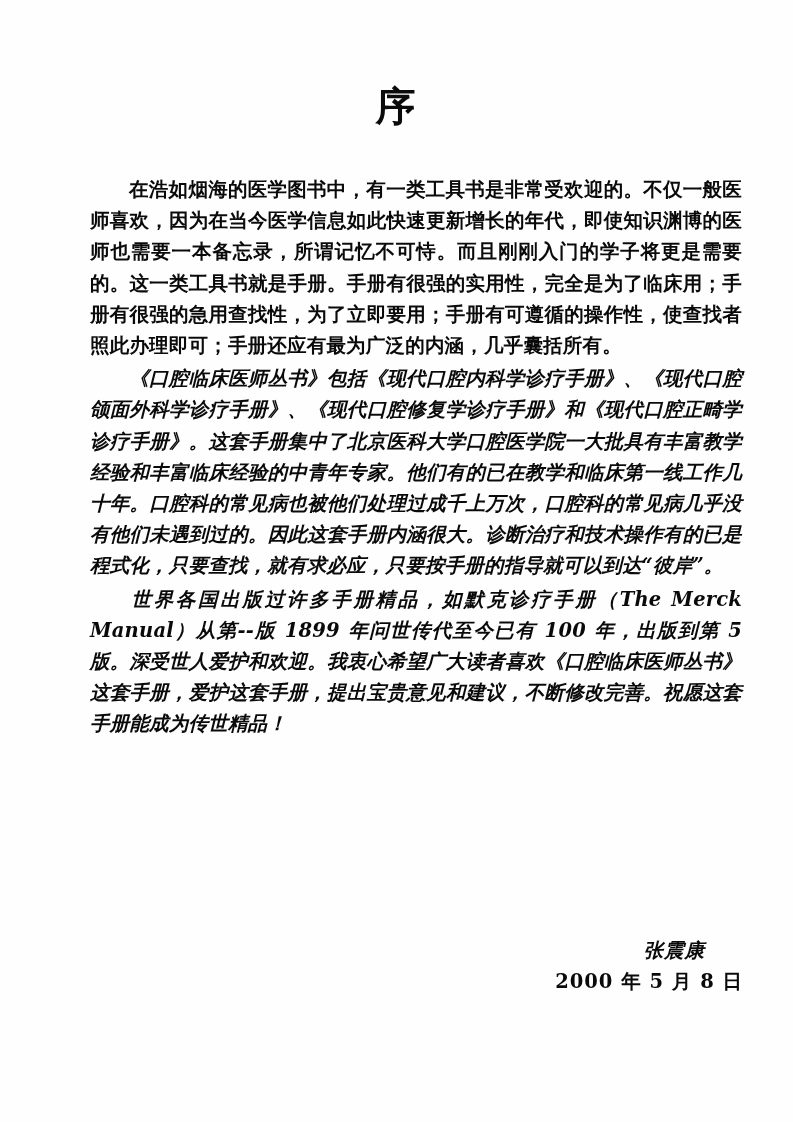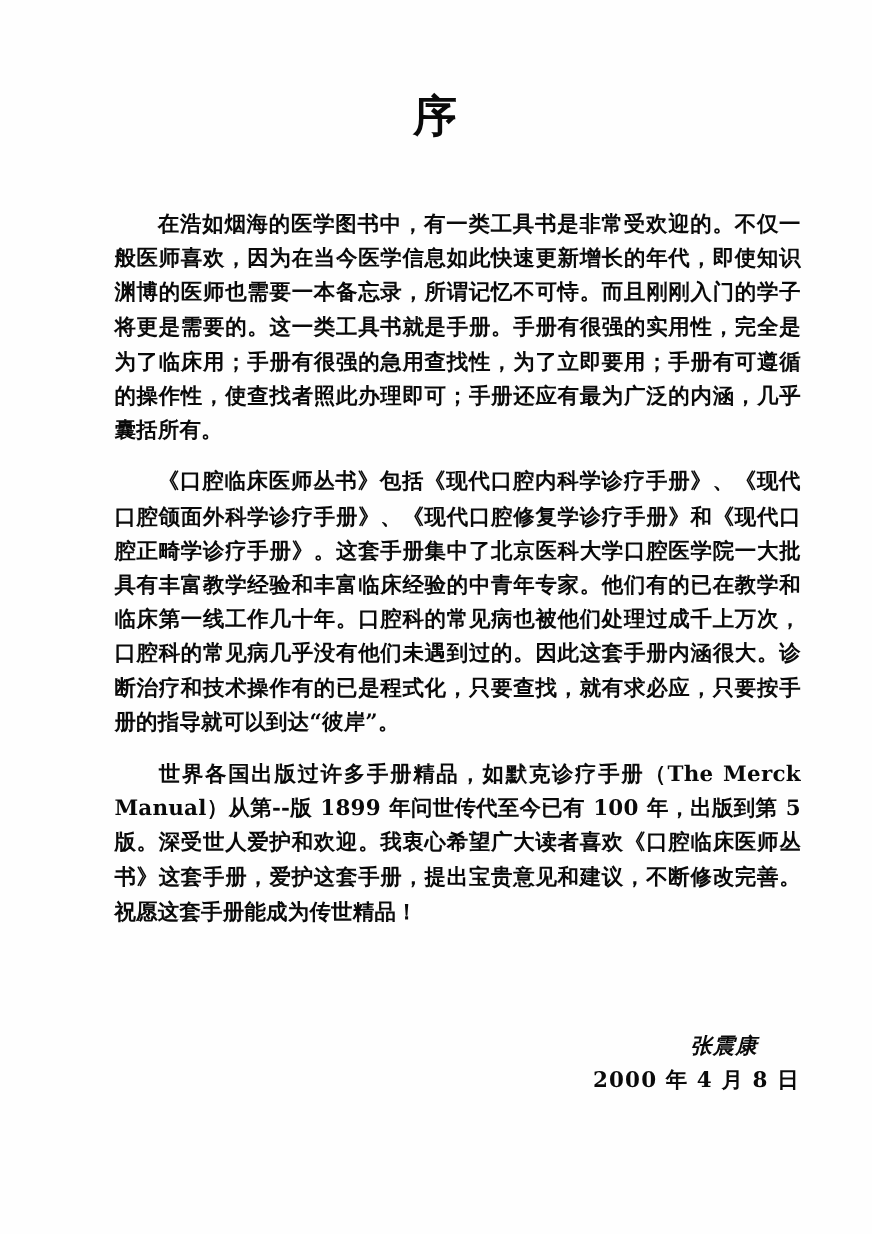--- a/index.html
+++ b/index.html
@@ -38,42 +38,42 @@
 
   
   .body-block {
     position: absolute;
     left: 88px;
     top: 172px;
     width: 656px;
   }
 
   .para {
-    margin: 16px;
+    margin: 2px;
     font-size: 19.5px;
     line-height: 31.2px;
     text-align: justify;
     text-align-last: left;
     text-justify: inter-character;
     font-weight: bold;
     letter-spacing: 0.2px;
     word-spacing: 0.5px;
     font-family: "DejaVu Serif", "Liberation Serif", serif;
   }
-  .para + .para { margin-top: 0; }
+  .para + .para { margin-top: 0; font-style: italic; }
   .indent::before {
     content: "";
     display: inline-block;
     width: 39px;
   }
 
   
   .signature-block {
     position: absolute;
-    left: 71px;
+    left: 87px;
     top: 936px;
     width: 656px;
     text-align: right;
     font-weight: bold;
     font-family: "DejaVu Serif", "Liberation Serif", serif;
   }
   .sig-name {
     font-size: 19.5px;
     line-height: 30px;
     letter-spacing: 1px;
@@ -100,16 +100,16 @@
 
     <p class="para indent">《口腔临床医师丛书》包括《现代口腔内科学诊疗手册》、《现代口腔颌面外科学诊疗手册》、《现代口腔修复学诊疗手册》和《现代口腔正畸学诊疗手册》。这套手册集中了北京医科大学口腔医学院一大批具有丰富教学经验和丰富临床经验的中青年专家。他们有的已在教学和临床第一线工作几十年。口腔科的常见病也被他们处理过成千上万次，口腔科的常见病几乎没有他们未遇到过的。因此这套手册内涵很大。诊断治疗和技术操作有的已是程式化，只要查找，就有求必应，只要按手册的指导就可以到达“彼岸”。</p>
 
 
     <p class="para indent">世界各国出版过许多手册精品，如默克诊疗手册（The Merck Manual）从第--版 1899 年问世传代至今已有 100 年，出版到第 5 版。深受世人爱护和欢迎。我衷心希望广大读者喜欢《口腔临床医师丛书》这套手册，爱护这套手册，提出宝贵意见和建议，不断修改完善。祝愿这套手册能成为传世精品！</p>
 
   </div>
 
   <div class="signature-block">
     <div class="sig-name">张震康</div>
-    <div class="sig-date">2000 年 4 月 8 日</div>
+    <div class="sig-date">2000 年 5 月 8 日</div>
   </div>
 
 </div>
 
 </body></html>

